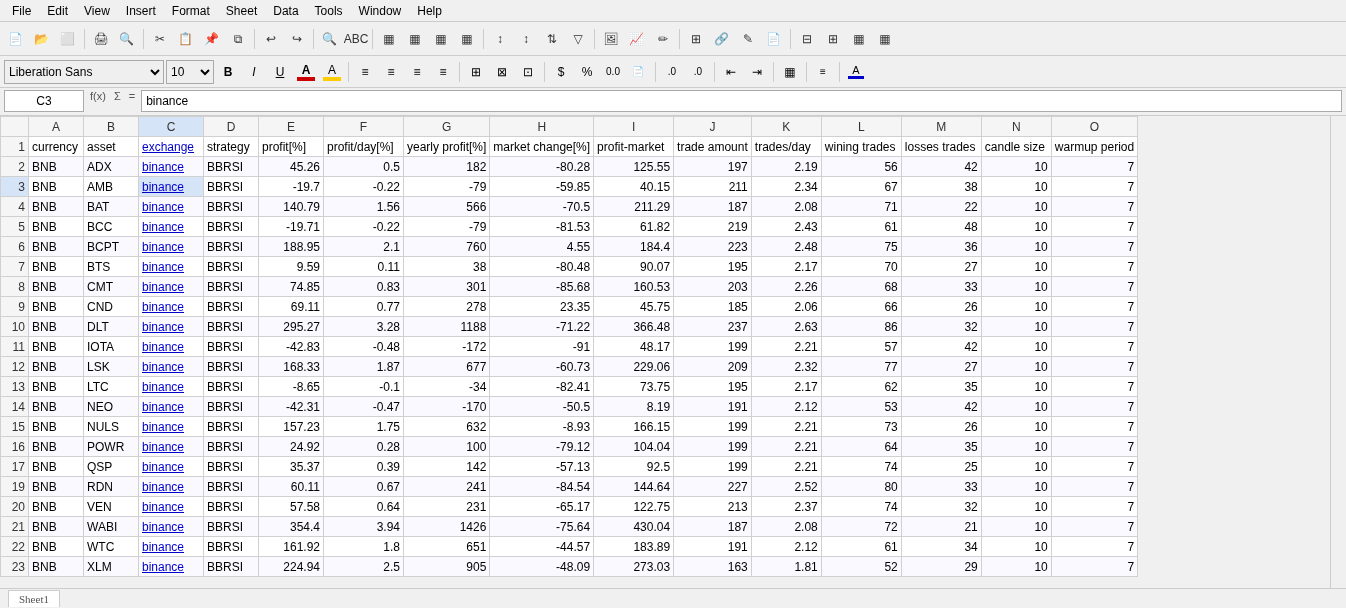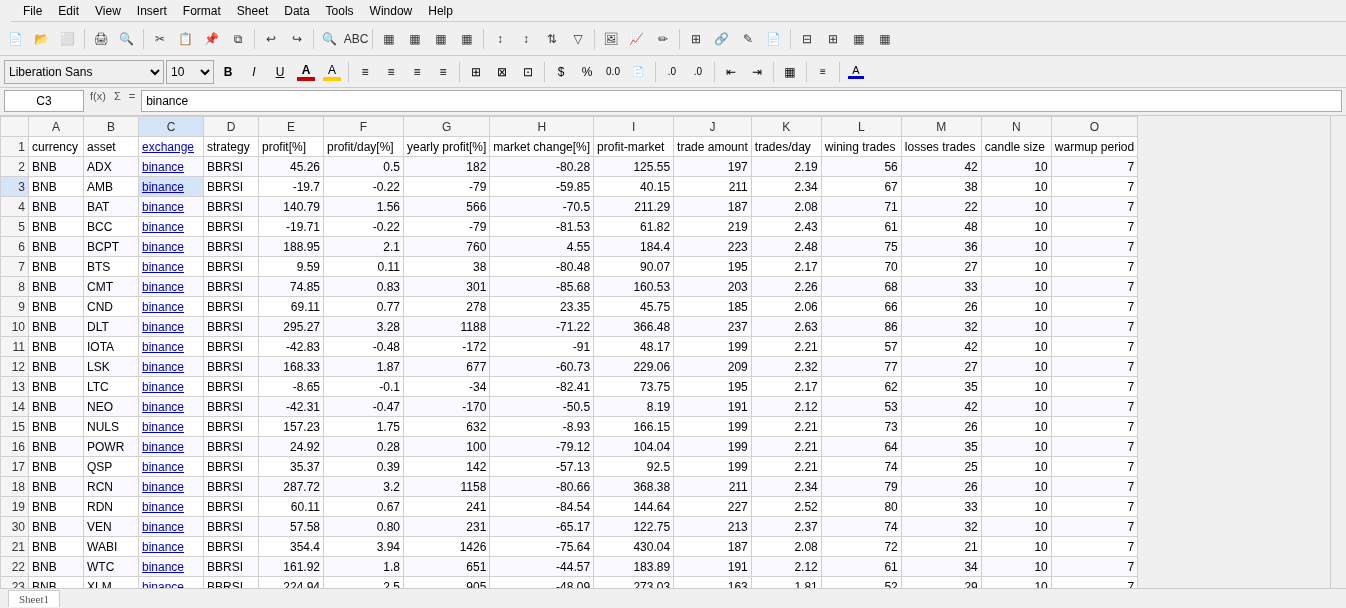--- a/index.html
+++ b/index.html
@@ -6,21 +6,20 @@
     body { font-family: 'Liberation Sans', Arial, sans-serif; font-size: 12px; background: #f0f0f0; overflow: hidden; }
     
     
     .menu-bar {
       display: flex;
       align-items: center;
       background: #f0f0f0;
       border-bottom: 1px solid #ccc;
       padding: 2px 4px;
       height: 22px;
-      margin-left: 11px;
     }
     .menu-item {
       padding: 2px 8px;
       cursor: pointer;
       font-size: 12px;
     }
 
     
     .toolbar {
       display: flex;
@@ -647,63 +646,45 @@
             <td class="num">-57.13</td>
             <td class="num">92.5</td>
             <td class="num">199</td>
             <td class="num">2.21</td>
             <td class="num">74</td>
             <td class="num">25</td>
             <td class="num">10</td>
             <td class="num">7</td>
           </tr>
           <tr>
-            <td class="row-header">18</td>
-            <td class="txt">BNB</td>
-            <td class="txt">RCN</td>
-            <td class="txt col-C">binance</td>
-            <td class="txt">BBRSI</td>
-            <td class="num">287.72</td>
-            <td class="num">3.2</td>
-            <td class="num">1158</td>
-            <td class="num">-80.66</td>
-            <td class="num">368.38</td>
-            <td class="num">211</td>
-            <td class="num">2.34</td>
-            <td class="num">79</td>
-            <td class="num">26</td>
-            <td class="num">10</td>
-            <td class="num">7</td>
-          </tr>
-          <tr>
             <td class="row-header">19</td>
             <td class="txt">BNB</td>
             <td class="txt">RDN</td>
             <td class="txt col-C">binance</td>
             <td class="txt">BBRSI</td>
             <td class="num">60.11</td>
             <td class="num">0.67</td>
             <td class="num">241</td>
             <td class="num">-84.54</td>
             <td class="num">144.64</td>
             <td class="num">227</td>
             <td class="num">2.52</td>
             <td class="num">80</td>
             <td class="num">33</td>
             <td class="num">10</td>
             <td class="num">7</td>
           </tr>
           <tr>
-            <td class="row-header">30</td>
+            <td class="row-header">20</td>
             <td class="txt">BNB</td>
             <td class="txt">VEN</td>
             <td class="txt col-C">binance</td>
             <td class="txt">BBRSI</td>
             <td class="num">57.58</td>
-            <td class="num">0.80</td>
+            <td class="num">0.64</td>
             <td class="num">231</td>
             <td class="num">-65.17</td>
             <td class="num">122.75</td>
             <td class="num">213</td>
             <td class="num">2.37</td>
             <td class="num">74</td>
             <td class="num">32</td>
             <td class="num">10</td>
             <td class="num">7</td>
           </tr>

